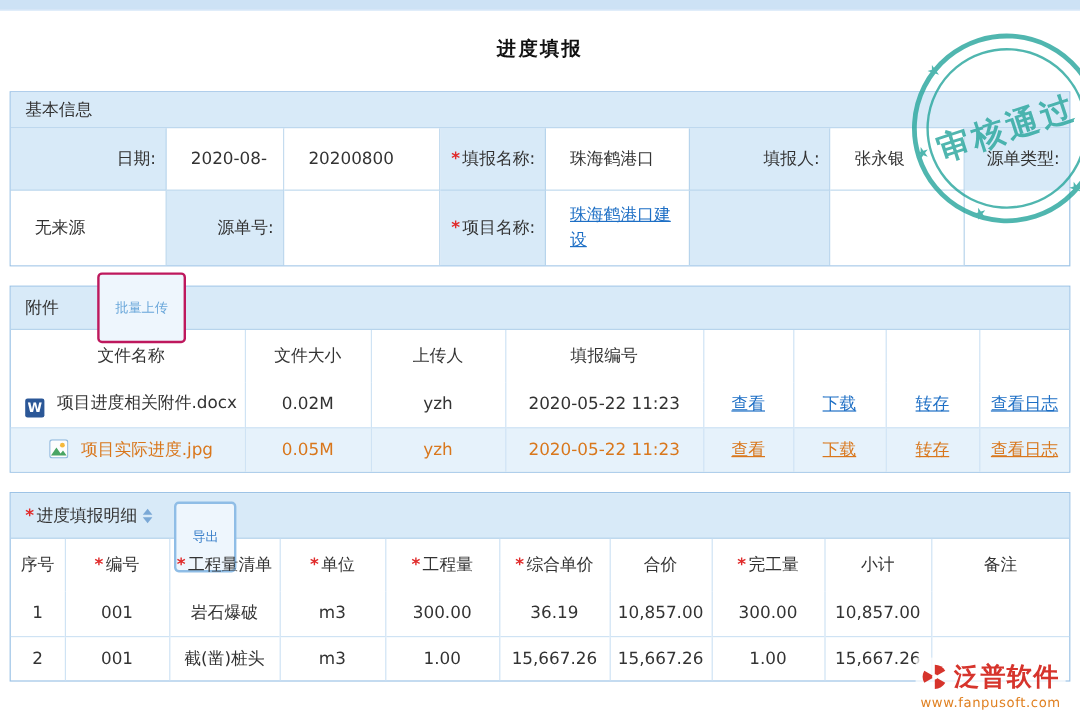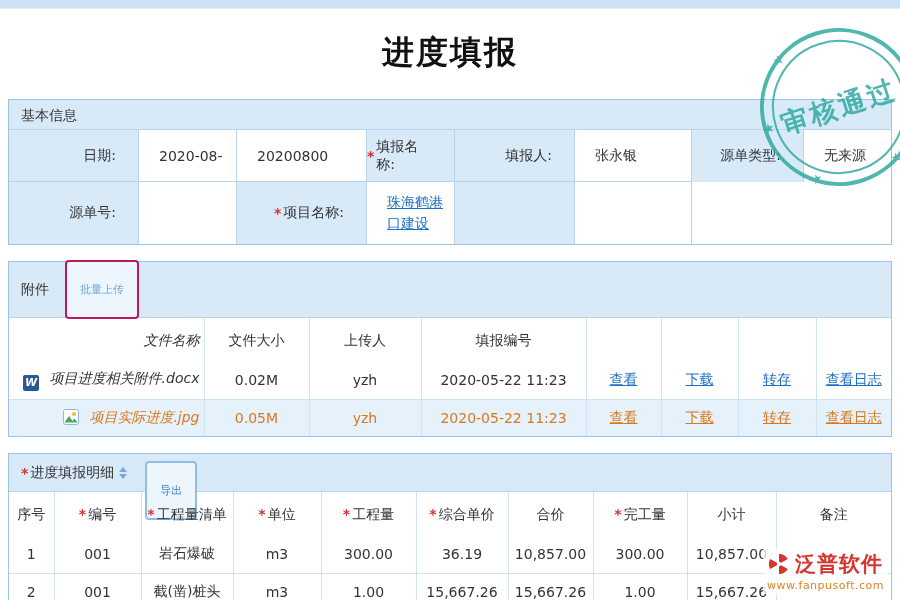--- a/index.html
+++ b/index.html
@@ -3,56 +3,56 @@
 <meta charset="utf-8">
 <style>
   * { box-sizing: border-box; margin: 0; padding: 0; }
   html,body { width:900px; height:600px; }
   body {
     font-family: "DejaVu Sans", "Liberation Sans", sans-serif;
     font-size: 14px; color:#333; background:#fff;
     position:relative; overflow:hidden;
   }
   .topbar { height:9px; background:#cde2f5; border-bottom:1px solid #e3eefa; }
-  .title { text-align:center; font-size:32px; font-weight:bold; color:#111;
+  .title { text-align:center; font-size:16px; font-weight:bold; color:#111;
            margin:22px 0 24px; letter-spacing:2px; }
 
   .panel { margin:0 8px 16px; border:1px solid #9dc3e6; background:#fff; }
   .panel-header { background:#d8eaf8; height:30px; line-height:30px;
                   padding:0 12px; border-bottom:1px solid #b7d4ec; font-size:14px; }
 
   
   .info-grid { display:grid; grid-template-columns:130px 98px 130px 88px 120px 117px 112px 1fr;
                grid-template-rows:52px 62px; }
   .cell { display:flex; align-items:center; border-bottom:1px solid #b7d4ec;
           border-right:1px solid #b7d4ec; overflow:hidden; }
   .info-grid .cell:nth-child(8n) { border-right:none; }
   .info-grid .cell:nth-last-child(-n+8) { border-bottom:none; }
-  .lbl { background:#d8eaf8; justify-content:flex-end; padding-right:22px; }
+  .lbl { background:#d8eaf8; justify-content:flex-end; padding-right:8px; }
   .val { background:#fff; padding-left:20px; }
   .req { color:#e02b2b; margin-right:2px; font-weight:bold; }
   .lnk { color:#1e6fc5; text-decoration:underline; cursor:pointer; }
   .wrap-link { display:inline-block; width:84px; line-height:1.5; }
 
   
   .btn { display:inline-block; background:#eef6fd; border:2px solid #be185d;
          color:#6aa7da; border-radius:4px; padding:20px 13px; font-size:11px;
          cursor:pointer; }
   .btn.primary { color:#3a7fc9; border-color:#8fbde6;margin-top:36px; }
 
   
-  .attach-header { background:#d8eaf8; height:56px; display:flex; align-items:center;
-                   gap:16px; padding:0 12px; border-bottom:1px solid #b7d4ec; }
+  .attach-header { background:#d8eaf8; height:36px; display:flex; align-items:center;
+                   gap:32px; padding:0 12px; border-bottom:1px solid #b7d4ec; }
   table { width:100%; border-collapse:collapse; table-layout:fixed; }
   th, td { border-left:1px solid #cfe3f4; border-top:1px solid #cfe3f4;
            text-align:center; font-weight:normal; height:37px; padding:2px 4px; }
   th:first-child, td:first-child { border-left:none; }
   tr:first-child th, tr:first-child td { border-top:none; }
   thead th { height:44px; color:#333; }
-  td.name-cell, th.name-cell { text-align:right; padding-left:10px;font-style:italic; }
+  td.name-cell, th.name-cell { text-align:center; padding-left:10px; }
   .file-row.alt { background:#e6f2fb; }
   .file-row.alt, .file-row.alt .lnk { color:#d9771c; }
   .word-icon { display:inline-flex; align-items:center; justify-content:center;
                width:16px; height:16px; background:#2b5797; color:#fff;
                font-size:11px; font-weight:bold; border-radius:2px;
                margin-right:6px; vertical-align:-3px; }
   .img-icon { vertical-align:-3px; margin-right:6px; }
 
   
   .detail-header { background:#d8eaf8; height:38px; display:flex; align-items:center;
@@ -111,20 +111,23 @@
     </div>
     <div class="cell val">
       <span>2020-08-</span>
     </div>
     <div class="cell val">
       <span>20200800</span>
     </div>
     <div class="cell lbl">
       <span class="req">*</span>
       <span>填报名称:</span>
+    </div>
+    <div class="cell val">
+      <span>珠海鹤港口</span>
     </div>
     <div class="cell lbl">
       <span>填报人:</span>
     </div>
     <div class="cell val">
       <span>张永银</span>
     </div>
 
     <div class="cell lbl">
       <span>源单类型:</span>

